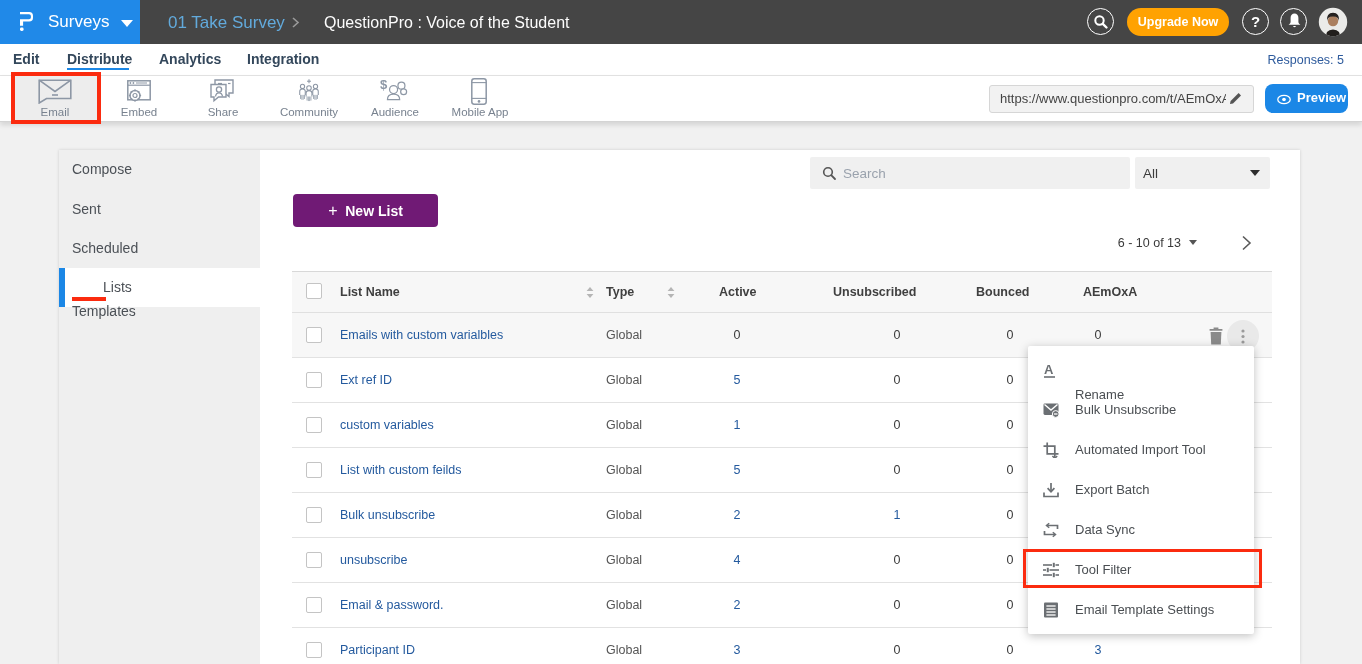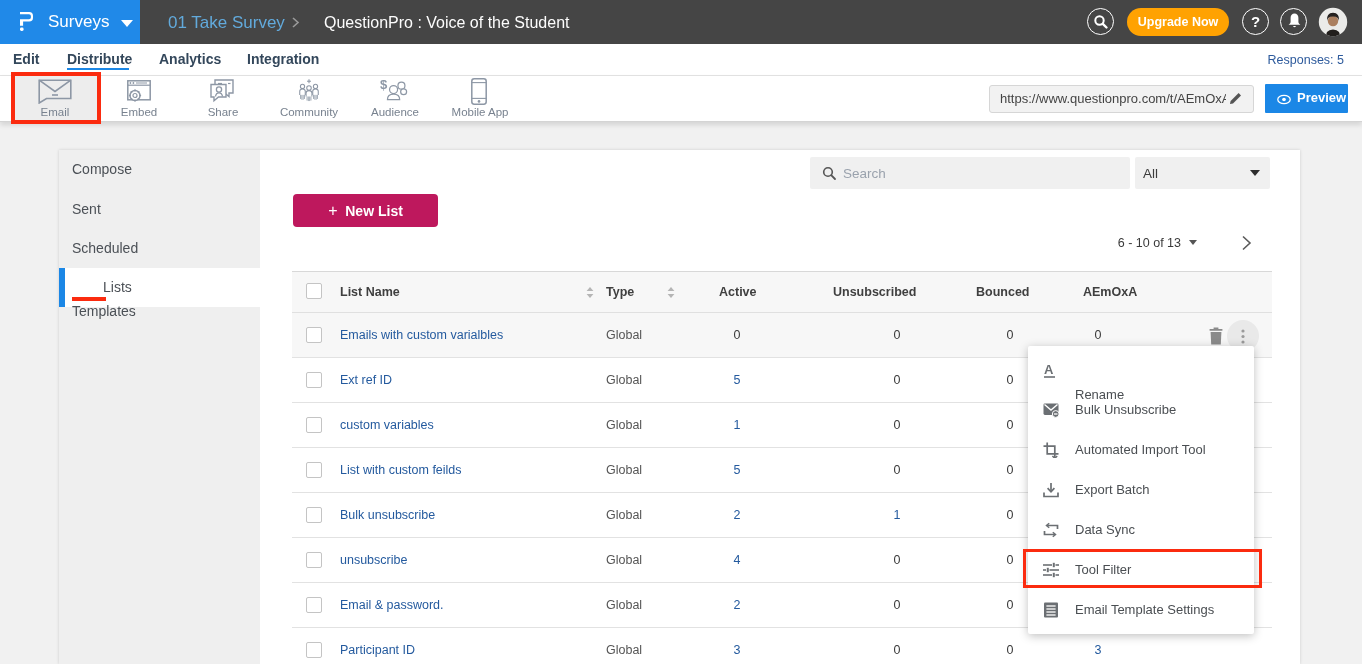--- a/index.html
+++ b/index.html
@@ -24,37 +24,37 @@
   .tab-line { left:67px; top:68px; width:62px; height:2px; background:#1b87e6; }
   .resp { top:44px; right:18px; height:31px; line-height:32px; font-size:12.5px; color:#2d5a9c; }
 
   
   .toolbar { left:0; top:76px; width:1362px; height:46px; background:#fff; border-bottom:1px solid #d4d4d4; box-shadow:0 3px 5px rgba(0,0,0,0.12); }
   .email-tile { left:15px; top:76px; width:82px; height:44px; background:#ededed; }
   .tool-label { top:105px; height:14px; line-height:14px; font-size:11.5px; color:#78828f; text-align:center; }
   .redbox { border:4px solid #fb2b0f; background:transparent; }
   .redbox.email { left:11px; top:72px; width:90px; height:52px; }
   .url-input { left:989px; top:85px; width:265px; height:28px; background:#f2f2f2; border:1px solid #d6d6d6; border-radius:3px; line-height:26px; font-size:13px; color:#444; padding-left:10px; overflow:hidden; white-space:nowrap; }
-  .preview-btn { left:1265px; top:84px; width:83px; height:29px; background:#1b87e6; border-radius:1px; color:#fff; font-size:13px; font-weight:bold; line-height:28px; padding-left:32px; }
+  .preview-btn { left:1265px; top:84px; width:83px; height:29px; background:#1b87e6; border-radius:8px; color:#fff; font-size:13px; font-weight:bold; line-height:28px; padding-left:32px; }
 
   
   .card { left:59px; top:150px; width:1241px; height:514px; background:#fff; box-shadow:0 0 3px rgba(0,0,0,0.15); }
   .sidebar { left:59px; top:150px; width:201px; height:514px; background:#efefef; }
   .side-item { left:59px; width:201px; height:39px; line-height:39px; padding-left:13px; font-size:14px; color:#4b5056; }
   .side-sel { background:#fff; }
   .blue-bar { left:59px; top:268px; width:6px; height:39px; background:#1b87e6; }
   .red-underline { left:72px; top:297px; width:34px; height:4px; background:#fb2b0f; }
 
   .search-box { left:810px; top:157px; width:320px; height:32px; background:#f0f0f0; border-radius:2px; }
   .search-ph { left:843px; top:157px; height:32px; line-height:33px; font-size:13.5px; color:#9aa2ad; }
   .all-dd { left:1135px; top:157px; width:135px; height:32px; background:#f0f0f0; border-radius:2px; }
   .all-txt { left:1143px; top:157px; height:32px; line-height:33px; font-size:13.5px; color:#3c3c3c; }
   .all-caret { left:1250px; top:170px; width:0; height:0; border-left:5px solid transparent; border-right:5px solid transparent; border-top:6px solid #2d2d2d; }
 
-  .newlist { left:293px; top:194px; width:145px; height:33px; background:#be185d; border-radius:4px; color:#fff; text-align:center; line-height:33px; font-size:14px; font-weight:bold; }
+  .newlist { left:293px; top:194px; width:145px; height:33px; background:#701a75; border-radius:4px; color:#fff; text-align:center; line-height:33px; font-size:14px; font-weight:bold; }
   .pag-txt { left:1081px; top:235px; width:100px; text-align:right; height:16px; line-height:16px; font-size:12.5px; color:#3a3a3a; }
   .pag-caret { left:1189px; top:240px; width:0; height:0; border-left:4.5px solid transparent; border-right:4.5px solid transparent; border-top:5.5px solid #555; }
 
   
   .thead { left:292px; top:271px; width:980px; height:42px; background:#f7f7f7; border-top:1px solid #d8d8d8; border-bottom:1px solid #e0e0e0; }
   .th { top:271px; height:56px; line-height:42px; font-size:12.5px; font-weight:bold; color:#3f3f3f; }
   .row { left:292px; width:980px; height:45px; border-bottom:1px solid #e2e2e2; background:#fff; }
   .row.hl { background:#f7f7f7; }
   .cb { width:16px; height:16px; border:1px solid #c4c4c4; border-radius:2px; background:#fff; left:306px; }
   .cell { height:45px; line-height:45px; font-size:12.5px; }

